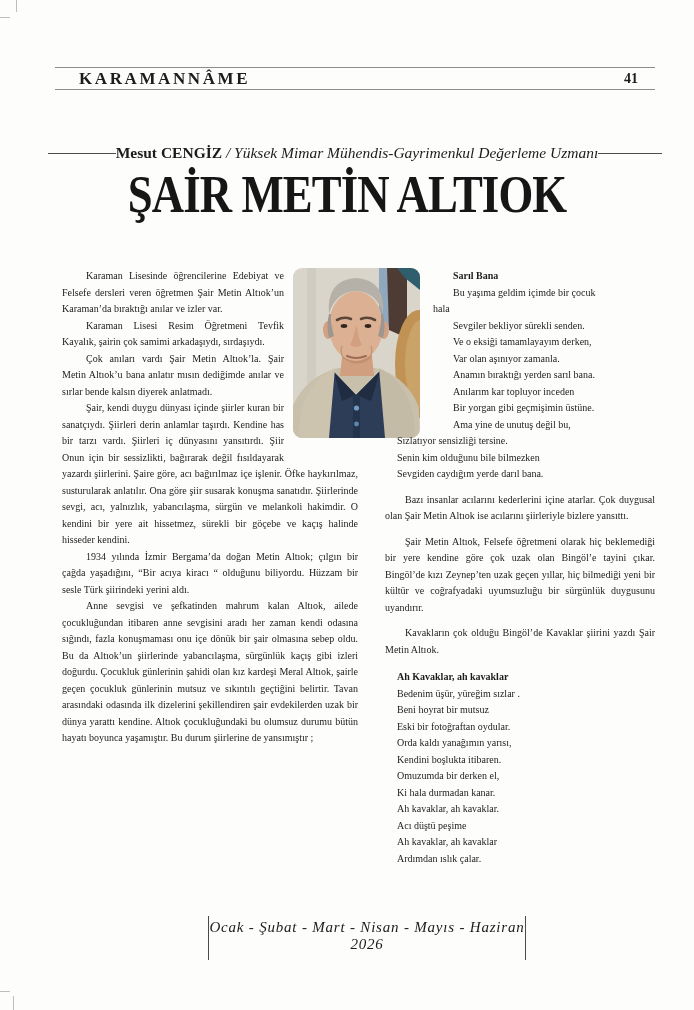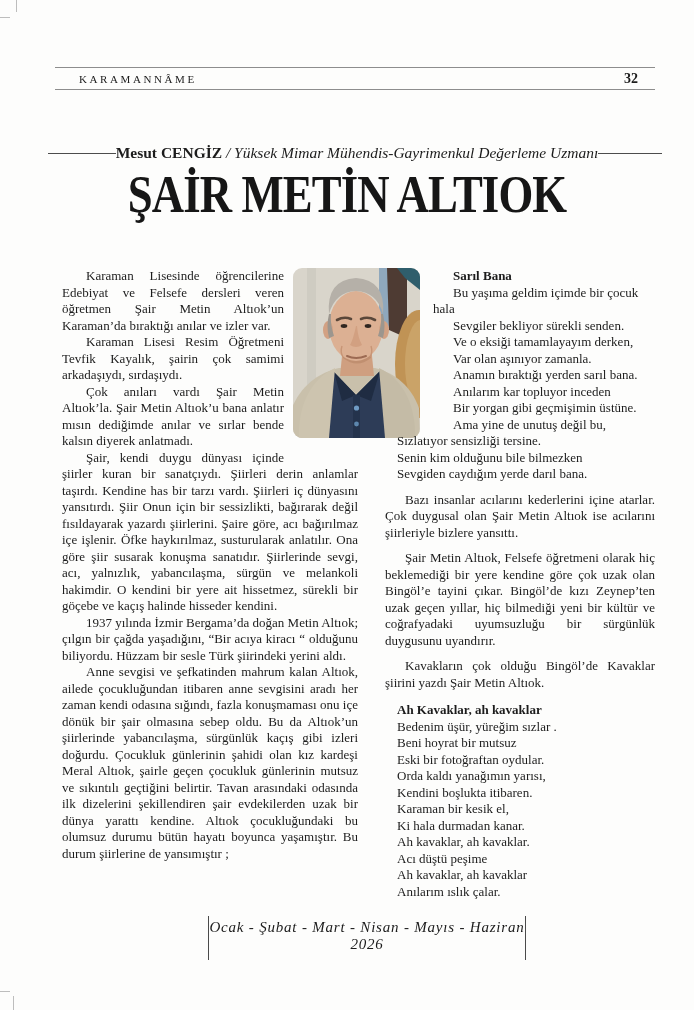--- a/index.html
+++ b/index.html
@@ -15,21 +15,21 @@
   .crop.tl-h { left:0; top:17px; width:10px; height:1px; }
   .crop.bl-h { left:0; top:991px; width:10px; height:1px; }
   .crop.bl-v { left:13px; top:996px; width:1px; height:14px; }
 
   
   .header {
     position:absolute; left:55px; top:67px; width:600px; height:21px;
     border-top:1px solid #8d8d8d; border-bottom:1px solid #8d8d8d;
     display:flex; align-items:center; justify-content:space-between;
   }
-  .mag-title { font-weight:normal; font-size:11px; letter-spacing:2.6px; padding-left:24px; }
+  .mag-title { font-weight:bold; font-size:17px; letter-spacing:2.6px; padding-left:24px; }
   .page-num  { font-weight:bold; font-size:14px; padding-right:17px; }
 
   
   .byline {
     position:absolute; left:55px; top:144px; width:600px;
     display:flex; align-items:center; justify-content:center; 
     font-size:15.5px; white-space:nowrap;
   }
   .byline .dash { height:1px; background:#4c4c4c; flex:0 0 auto; }
   .byline .dash.l { width:68px; }
@@ -46,21 +46,21 @@
 
   
   .photo {
     position:absolute; left:293px; top:268px; width:127px; height:170px;
     border-radius:9px; overflow:hidden;
   }
   .photo svg { display:block; }
 
   
   .col {
-    position:absolute; top:268px; font-size:13px; line-height:16.5px;
+    position:absolute; top:268px; font-size:10px; line-height:16.5px;
     text-align:justify;
   }
   .col-left  { left:62px;  width:296px; }
   .col-right { left:385px; width:270px; }
   .col p { margin:0; text-indent:24px; }
   .photo-spacer { float:right; width:74px; height:182px; }
 
   .col-right p.rp { margin:9px 0 0; text-indent:20px; }
 
   .poem { text-align:left; }
@@ -84,21 +84,21 @@
 
 <div class="page">
 
   <div class="crop tl-v"></div>
   <div class="crop tl-h"></div>
   <div class="crop bl-h"></div>
   <div class="crop bl-v"></div>
 
   <div class="header">
     <span class="mag-title">KARAMANNÂME</span>
-    <span class="page-num">32</span>
+    <span class="page-num">41</span>
   </div>
 
   <div class="byline">
     <span class="dash l"></span>
     <span><strong>Mesut CENGİZ</strong> <em>/ Yüksek Mimar Mühendis-Gayrimenkul Değerleme Uzmanı</em></span>
     <span class="dash r"></span>
   </div>
 
   <h1 class="art-title">ŞAİR METİN ALTIOK</h1>
 
@@ -145,21 +145,21 @@
       <path d="M78,78 Q80,84 77,89" stroke="#c79576" stroke-width="1.4" fill="none"></path>
     </svg>
   </div>
 
   <div class="col col-left">
     <div class="photo-spacer"></div>
     <p>Karaman Lisesinde öğrencilerine Edebiyat ve Felsefe  dersleri veren öğretmen Şair Metin Altıok’un Karaman’da bıraktığı anılar ve izler var.</p>
     <p>Karaman Lisesi Resim Öğretmeni Tevfik Kayalık, şairin çok samimi arkadaşıydı, sırdaşıydı.</p>
     <p>Çok anıları vardı  Şair Metin Altıok’la.  Şair Metin Altıok’u bana anlatır mısın dediğimde anılar ve sırlar bende kalsın diyerek anlatmadı.</p>
     <p>Şair, kendi duygu dünyası içinde şiirler kuran bir sanatçıydı.  Şiirleri derin anlamlar taşırdı. Kendine has bir tarzı vardı. Şiirleri iç dünyasını yansıtırdı. Şiir Onun için bir sessizlikti, bağırarak değil fısıldayarak yazardı şiirlerini. Şaire göre, acı bağırılmaz içe işlenir. Öfke haykırılmaz, susturularak anlatılır. Ona göre şiir susarak konuşma sanatıdır. Şiirlerinde sevgi, acı, yalnızlık, yabancılaşma, sürgün ve melankoli hakimdir. O kendini bir yere ait hissetmez, sürekli bir göçebe ve kaçış halinde hisseder kendini.</p>
-    <p>1937 yılında İzmir Bergama’da doğan Metin Altıok; çılgın bir çağda yaşadığını, “Bir acıya kiracı “ olduğunu biliyordu. Hüzzam bir sesle Türk şiirindeki yerini aldı.</p>
+    <p>1934 yılında İzmir Bergama’da doğan Metin Altıok; çılgın bir çağda yaşadığını, “Bir acıya kiracı “ olduğunu biliyordu. Hüzzam bir sesle Türk şiirindeki yerini aldı.</p>
     <p>Anne sevgisi ve şefkatinden mahrum kalan Altıok, ailede çocukluğundan itibaren anne sevgisini aradı her zaman kendi odasına sığındı, fazla konuşmaması onu içe dönük bir şair olmasına sebep oldu. Bu da Altıok’un şiirlerinde yabancılaşma, sürgünlük kaçış gibi izleri doğurdu. Çocukluk günlerinin şahidi olan kız kardeşi Meral Altıok, şairle geçen çocukluk günlerinin mutsuz ve sıkıntılı geçtiğini belirtir. Tavan arasındaki odasında ilk dizelerini şekillendiren şair evdekilerden uzak bir dünya yarattı kendine. Altıok çocukluğundaki bu olumsuz durumu bütün hayatı boyunca yaşamıştır. Bu durum şiirlerine de yansımıştır ;</p>
   </div>
 
   <div class="col col-right">
 
     <div class="poem poem1">
       <div class="poem-title ind-deep">Sarıl Bana</div>
       <div class="poem-line ind-deep">Bu yaşıma geldim içimde bir çocuk</div>
       <div class="poem-line ind-hang">hala</div>
       <div class="poem-line ind-deep">Sevgiler bekliyor sürekli senden.</div>
@@ -178,26 +178,26 @@
     <p class="rp">Şair Metin Altıok, Felsefe öğretmeni olarak hiç beklemediği bir yere kendine göre çok uzak olan Bingöl’e tayini çıkar. Bingöl’de kızı Zeynep’ten uzak geçen yıllar, hiç bilmediği yeni bir kültür ve coğrafyadaki uyumsuzluğu bir sürgünlük duygusunu uyandırır.</p>
     <p class="rp">Kavakların çok olduğu Bingöl’de Kavaklar şiirini yazdı Şair Metin Altıok.</p>
 
     <div class="poem poem2">
       <div class="poem-title ind-flush">Ah Kavaklar, ah kavaklar</div>
       <div class="poem-line ind-flush">Bedenim üşür, yüreğim sızlar .</div>
       <div class="poem-line ind-flush">Beni hoyrat bir mutsuz</div>
       <div class="poem-line ind-flush">Eski bir fotoğraftan oydular.</div>
       <div class="poem-line ind-flush">Orda kaldı yanağımın yarısı,</div>
       <div class="poem-line ind-flush">Kendini boşlukta itibaren.</div>
-      <div class="poem-line ind-flush">Karaman bir kesik el,</div>
+      <div class="poem-line ind-flush">Omuzumda bir derken el,</div>
       <div class="poem-line ind-flush">Ki hala durmadan kanar.</div>
       <div class="poem-line ind-flush">Ah kavaklar, ah kavaklar.</div>
       <div class="poem-line ind-flush">Acı düştü peşime</div>
       <div class="poem-line ind-flush">Ah kavaklar, ah kavaklar</div>
-      <div class="poem-line ind-flush">Anılarım ıslık çalar.</div>
+      <div class="poem-line ind-flush">Ardımdan ıslık çalar.</div>
     </div>
   </div>
 
   <div class="footer">
     <span>Ocak - Şubat - Mart - Nisan - Mayıs - Haziran 2026</span>
   </div>
 
 </div>
 
 </body></html>

